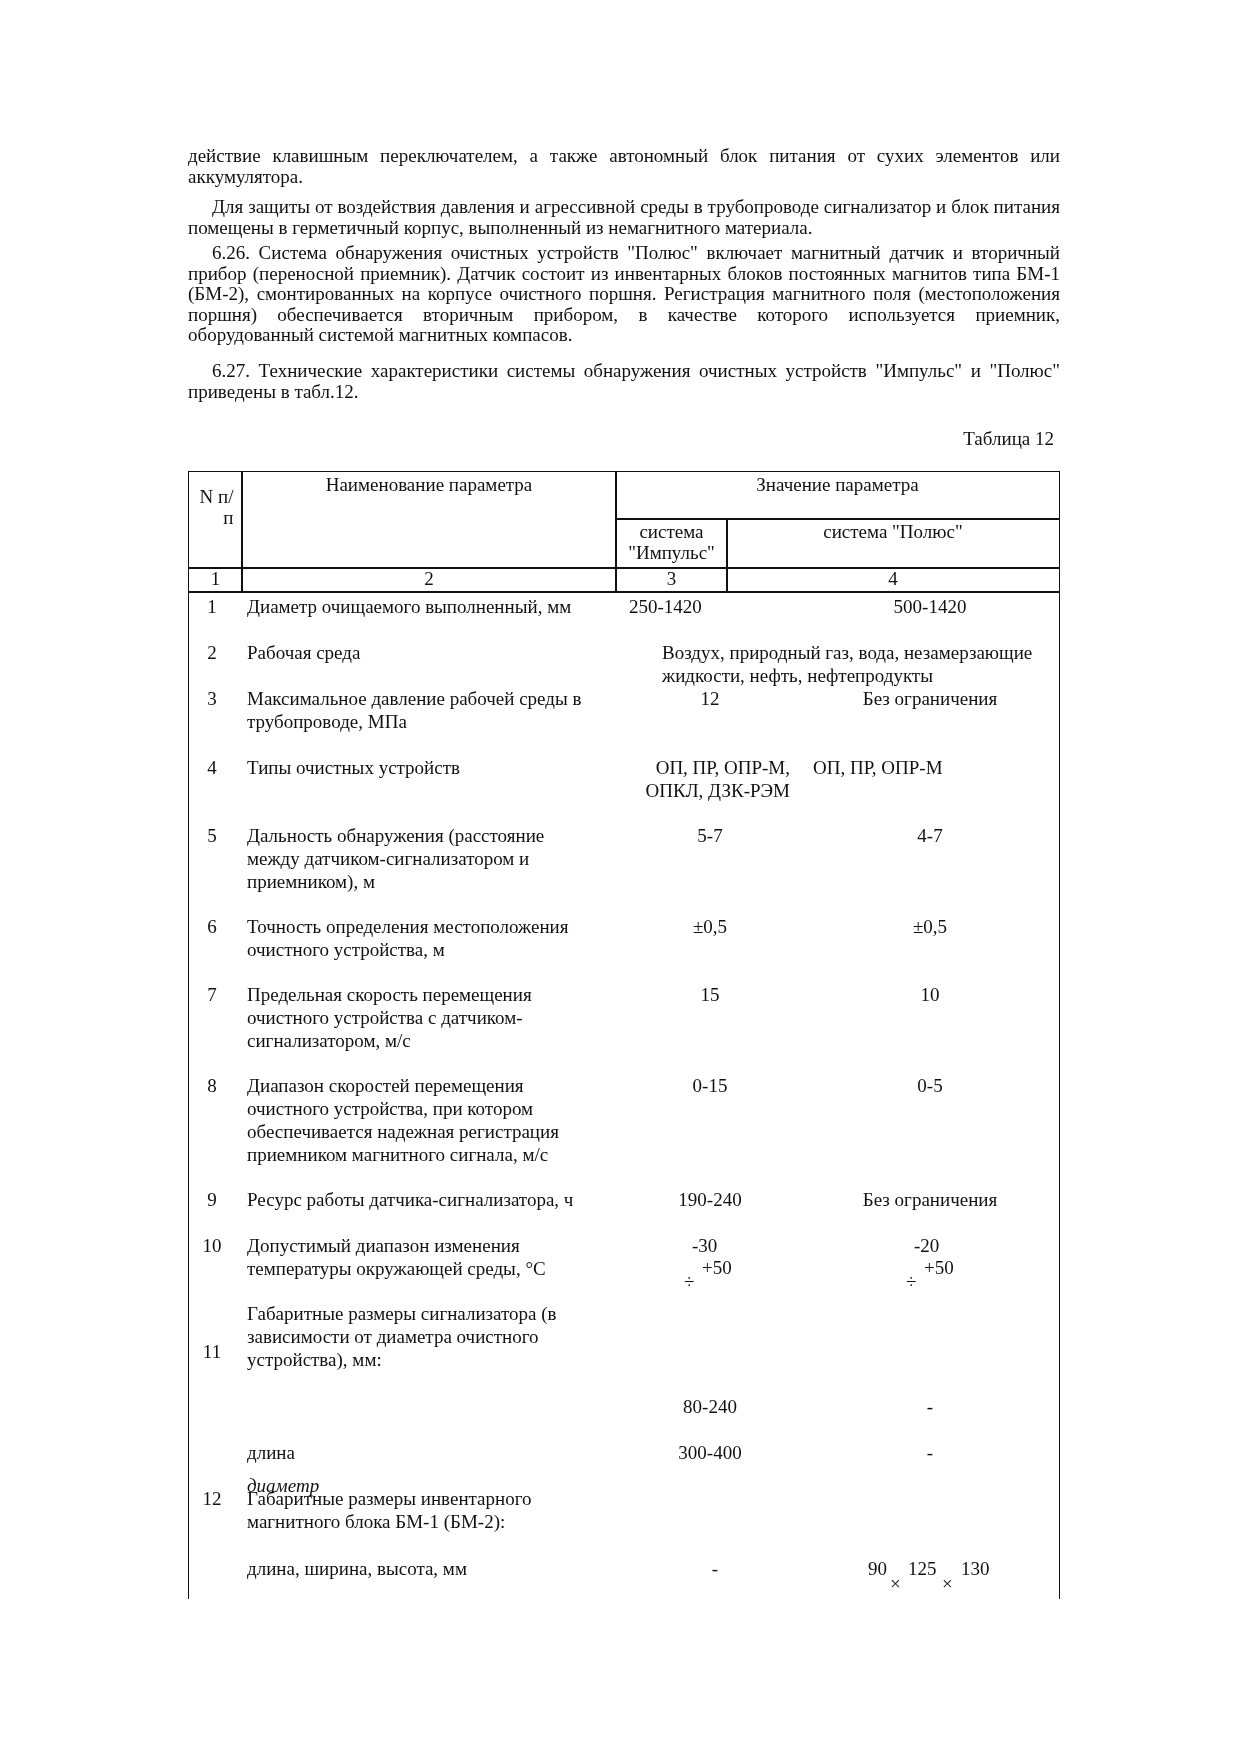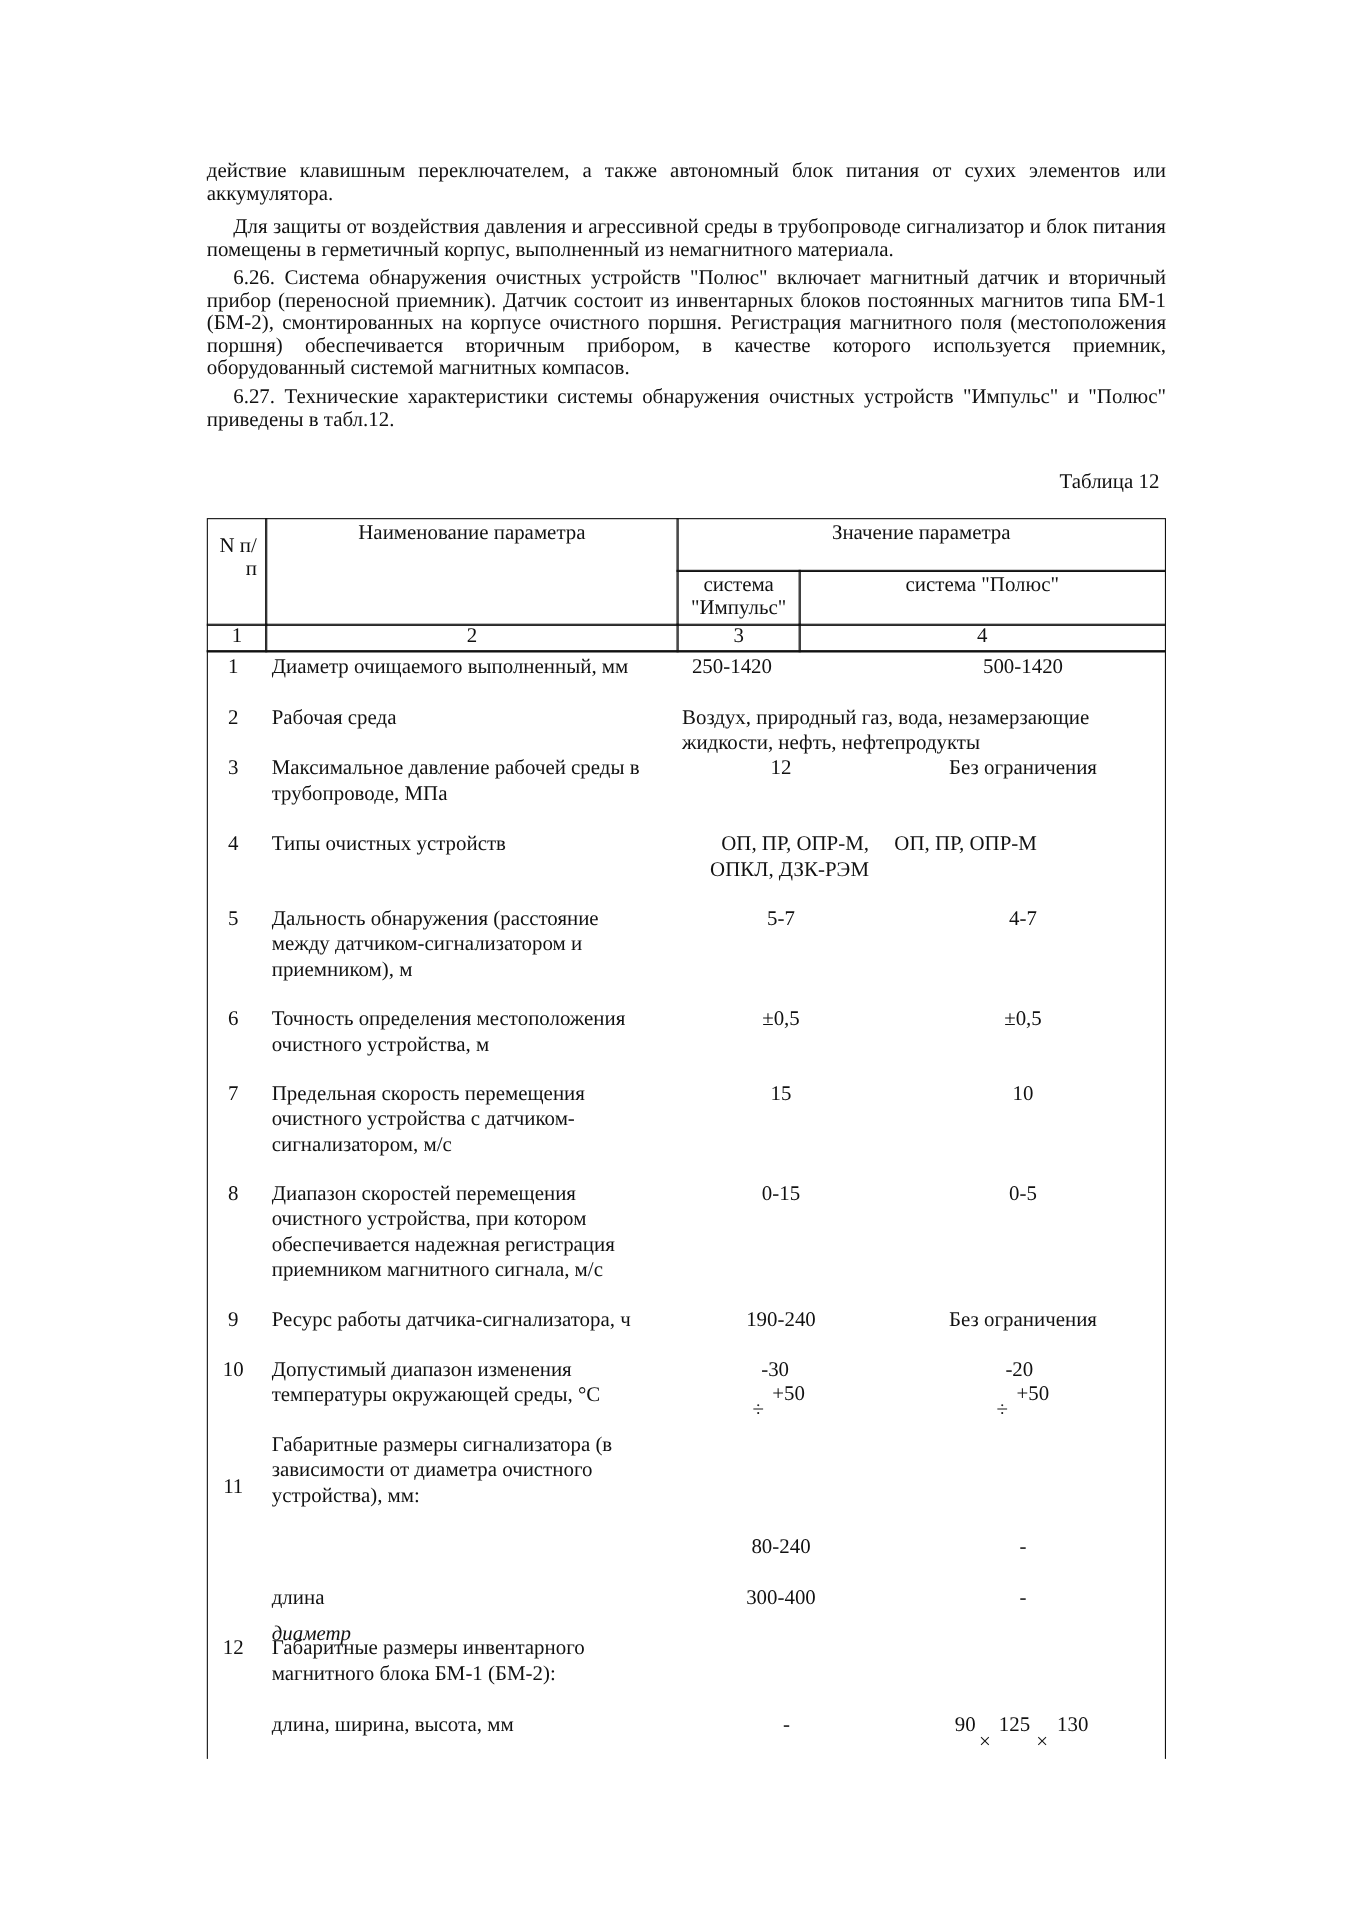--- a/index.html
+++ b/index.html
@@ -21,21 +21,21 @@
   .c-v4l { left: 813px; text-align: left; }
   .c-span { left: 620px; width: 420px; text-align: left; }
   .glyph { position: absolute; font-size: 19px; line-height: 1; }
 </style>
 </head>
 <body>
 
 <p class="para last-left" style="top:146px;">действие клавишным переключателем, а также автономный блок питания от сухих элементов или аккумулятора.</p>
 <p class="para indent last-left" style="top:197px;">Для защиты от воздействия давления и агрессивной среды в трубопроводе сигнализатор и блок питания помещены в герметичный корпус, выполненный из немагнитного материала.</p>
 <p class="para indent last-left" style="top:243px;">6.26. Система обнаружения очистных устройств "Полюс" включает магнитный датчик и вторичный прибор (переносной приемник). Датчик состоит из инвентарных блоков постоянных магнитов типа БМ-1 (БМ-2), смонтированных на корпусе очистного поршня. Регистрация магнитного поля (местоположения поршня) обеспечивается вторичным прибором, в качестве которого используется приемник, оборудованный системой магнитных компасов.</p>
-<p class="para indent last-left" style="top:351px;">6.27. Технические характеристики системы обнаружения очистных устройств "Импульс" и "Полюс" приведены в табл.12.</p>
+<p class="para indent last-left" style="top:361px;">6.27. Технические характеристики системы обнаружения очистных устройств "Импульс" и "Полюс" приведены в табл.12.</p>
 
 <div class="table-caption">Таблица 12</div>
 
 <div>
   <div class="hdr" style="left:188px;top:471px;width:55px;height:98px;padding-top:2px;">
     <span style="display:block;width:36px;margin:12px auto;text-align:right;">N п/п</span>
   </div>
   <div class="hdr" style="left:241px;top:471px;width:376px;height:98px;padding-top:2px;">Наименование параметра</div>
   <div class="hdr" style="left:615px;top:471px;width:445px;height:49px;padding-top:2px;">Значение параметра</div>
   <div class="hdr" style="left:615px;top:518px;width:113px;height:51px;padding-top:2px;">система "Импульс"</div>
@@ -52,21 +52,21 @@
 <div>
   <div class="cell c-num" style="top:595px;">1</div>
   <div class="cell c-name" style="top:595px;">Диаметр очищаемого выполненный, мм</div>
   <div class="cell c-v3l" style="top:595px;left:629px;">250-1420</div>
   <div class="cell c-v4" style="top:595px;">500-1420</div>
 </div>
 
 <div>
   <div class="cell c-num" style="top:641px;">2</div>
   <div class="cell c-name" style="top:641px;">Рабочая среда</div>
-  <div class="cell c-span" style="top:641px;">Воздух, природный газ, вода, незамерзающие жидкости, нефть, нефтепродукты</div>
+  <div class="cell c-span" style="top:641px;margin-left:42px;">Воздух, природный газ, вода, незамерзающие жидкости, нефть, нефтепродукты</div>
 </div>
 
 <div>
   <div class="cell c-num" style="top:687px;">3</div>
   <div class="cell c-name" style="top:687px;width:370px;">Максимальное давление рабочей среды в трубопроводе, МПа</div>
   <div class="cell c-v3" style="top:687px;left:630px;width:160px;">12</div>
   <div class="cell c-v4" style="top:687px;">Без ограничения</div>
 </div>
 
 <div>

